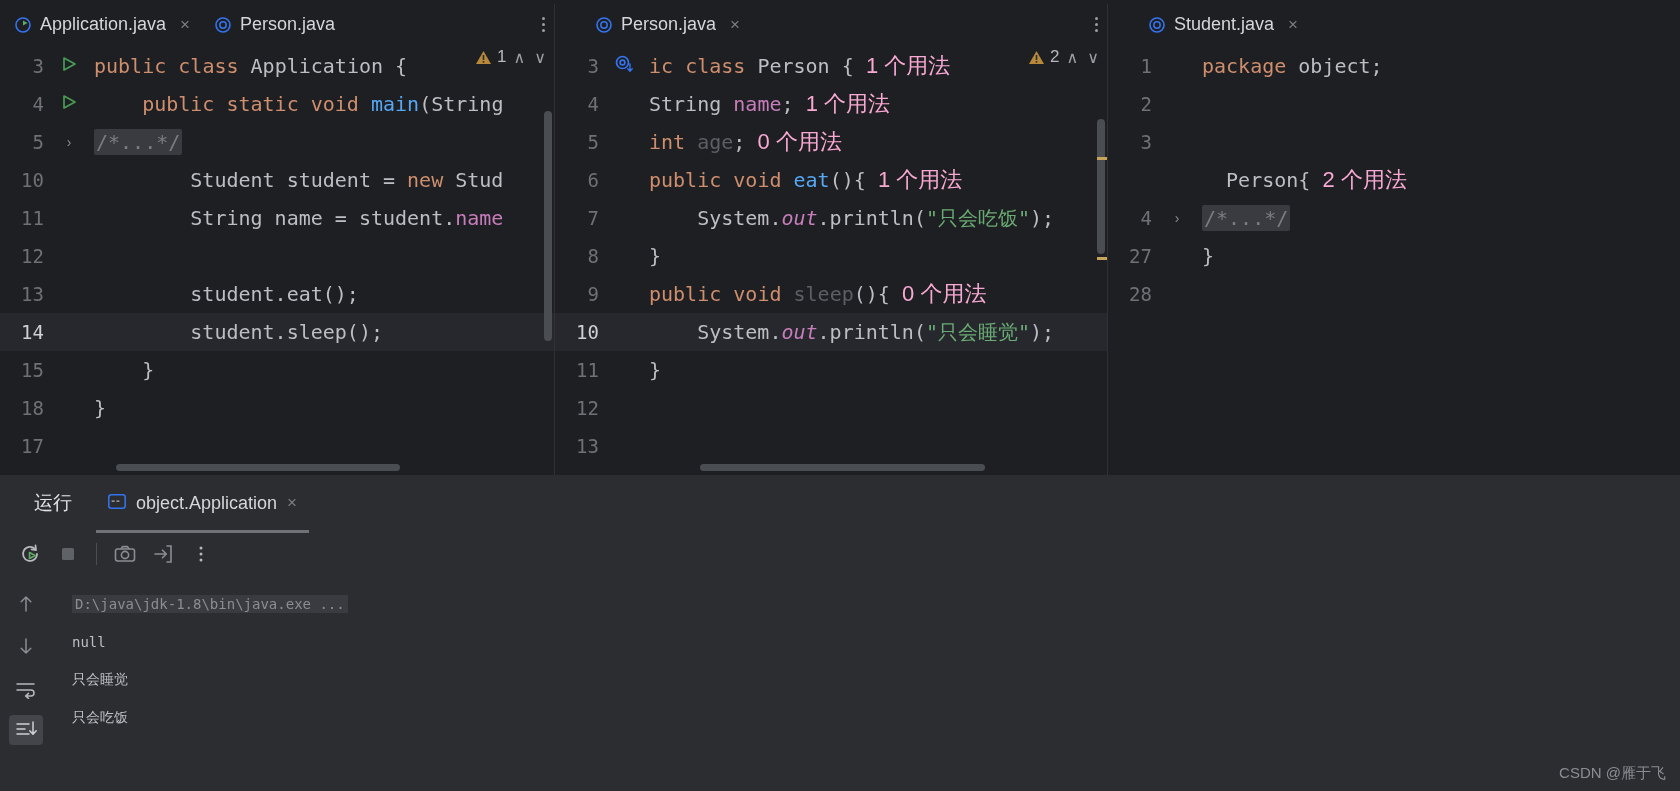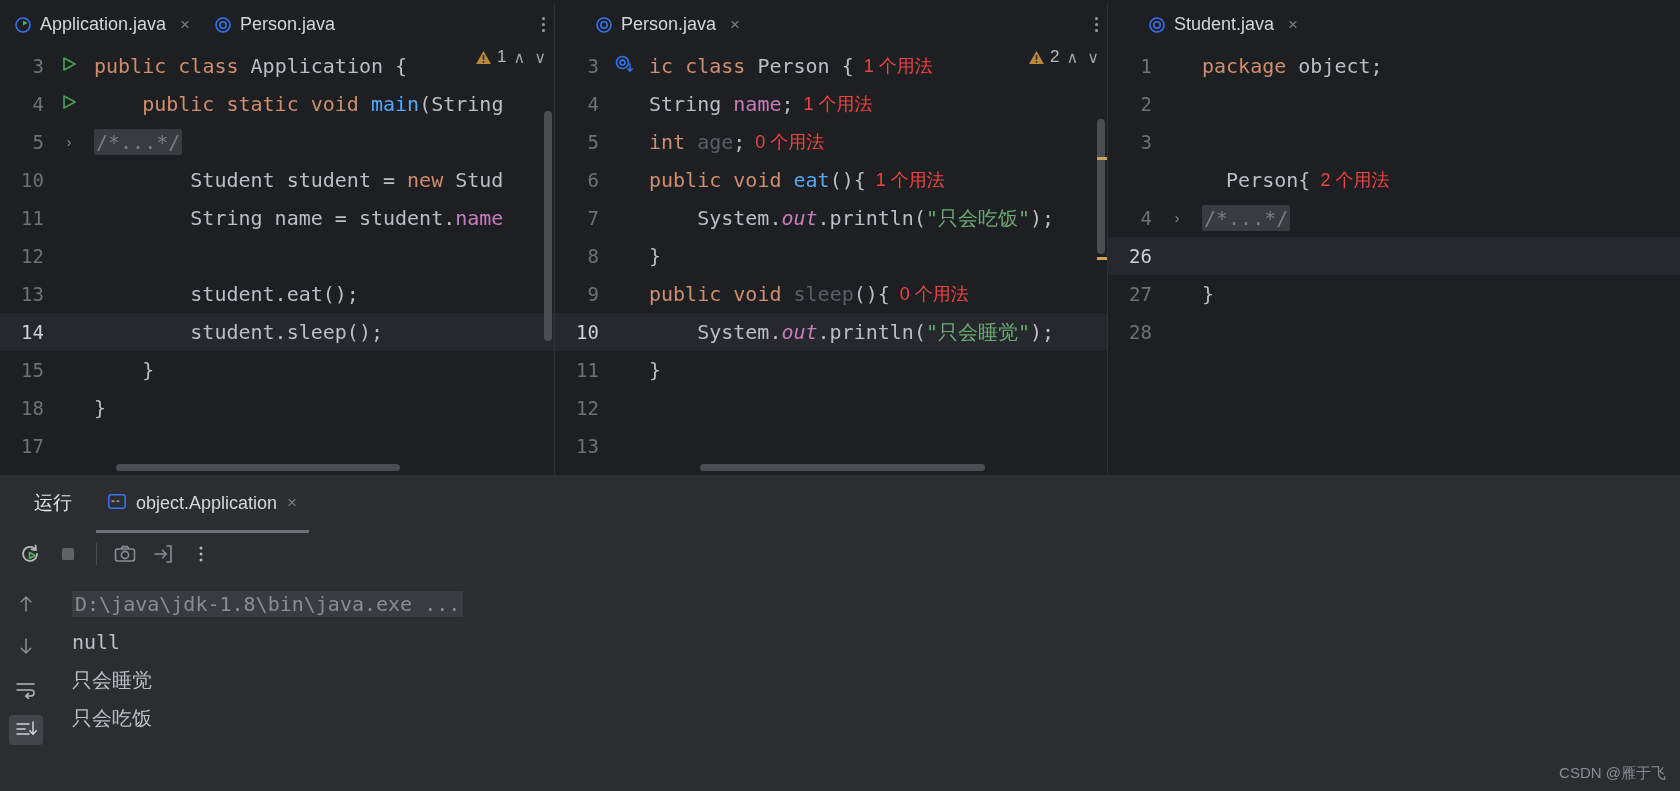--- a/index.html
+++ b/index.html
@@ -42,21 +42,21 @@
   .gmark { width:34px; flex:0 0 34px; display:flex; align-items:center; justify-content:center; }
   .code { font-family:"DejaVu Sans Mono", monospace; font-size:20px; color:#bcbec4; white-space:pre; padding-left:8px; }
 
   .kw { color:#cf8e6d; }
   .cls { color:#bcbec4; }
   .meth { color:#56a8f5; }
   .fld { color:#c77dbb; }
   .str { color:#6aab73; }
   .stat { color:#c77dbb; font-style:italic; }
   .plain { color:#bcbec4; }
-  .hint { color:#ef4444; font-family:"Liberation Sans", sans-serif; font-size:18px; }
+  .hint { color:#f9a8d4; font-family:"Liberation Sans", sans-serif; font-size:22px; }
   .fold { background:#393b40; color:#7a7d83; padding:1px 2px; border-radius:2px; }
   .dim { color:#5c5f66; }
 
   .foldarrow { color:#8a8d93; font-size:14px; }
 
   
   .inspect { position:absolute; top:6px; right:6px; display:flex; align-items:center; gap:5px; z-index:5; font-size:17px; color:#b6b8bd; }
   .warnbadge { display:flex; align-items:center; gap:3px; }
   .chev { color:#9b9ea3; font-size:16px; padding:0 2px; cursor:pointer; }
 
@@ -76,21 +76,21 @@
 
   .runtools { position:absolute; left:0; top:56px; width:1680px; height:46px; display:flex; align-items:center; gap:2px; padding-left:12px; }
   .tbtn { width:36px; height:36px; display:flex; align-items:center; justify-content:center; cursor:pointer; border-radius:4px; }
   .tsep { width:1px; height:22px; background:#4a4d52; margin:0 8px; }
 
   .leftrail { position:absolute; left:0; top:102px; width:52px; bottom:0; display:flex; flex-direction:column; align-items:center; padding-top:12px; gap:12px; }
   .rbtn { width:34px; height:30px; display:flex; align-items:center; justify-content:center; cursor:pointer; border-radius:4px; }
   .rbtn.sel { background:#43454a; }
 
   .console { position:absolute; left:52px; top:102px; right:0; bottom:0; padding-top:8px; }
-  .cline { height:38px; display:flex; align-items:center; padding-left:20px; font-family:"DejaVu Sans Mono", monospace; font-size:20px; color:#bcbec4; white-space:pre; }
+  .cline { height:38px; display:flex; align-items:center; padding-left:20px; font-family:"DejaVu Sans Mono", monospace; font-size:14px; color:#bcbec4; white-space:pre; }
   .cline .pathhl { background:#393b40; color:#8a8d93; padding:1px 3px; }
 
   .watermark { position:absolute; right:14px; bottom:8px; font-size:15px; color:#8a8d93; }
 </style>
 </head>
 <body>
 
 <div class="app">
 
   <div class="tabbar">
@@ -352,25 +352,20 @@
             <span class="code"><span class="plain">  Person{</span></span>
             <span class="hint">&nbsp;&nbsp;2 个用法</span>
           </div>
           <div class="row">
             <span class="lnum">4</span>
             <span class="gmark">
               <span class="foldarrow">›</span>
             </span>
             <span class="code"><span class="fold">/*...*/</span></span>
           </div>
-          <div class="row cur">
-            <span class="lnum cur">26</span>
-            <span class="gmark"></span>
-            <span class="code"></span>
-          </div>
           <div class="row">
             <span class="lnum">27</span>
             <span class="gmark"></span>
             <span class="code"><span class="plain">}</span></span>
           </div>
           <div class="row">
             <span class="lnum">28</span>
             <span class="gmark"></span>
             <span class="code"></span>
           </div>

